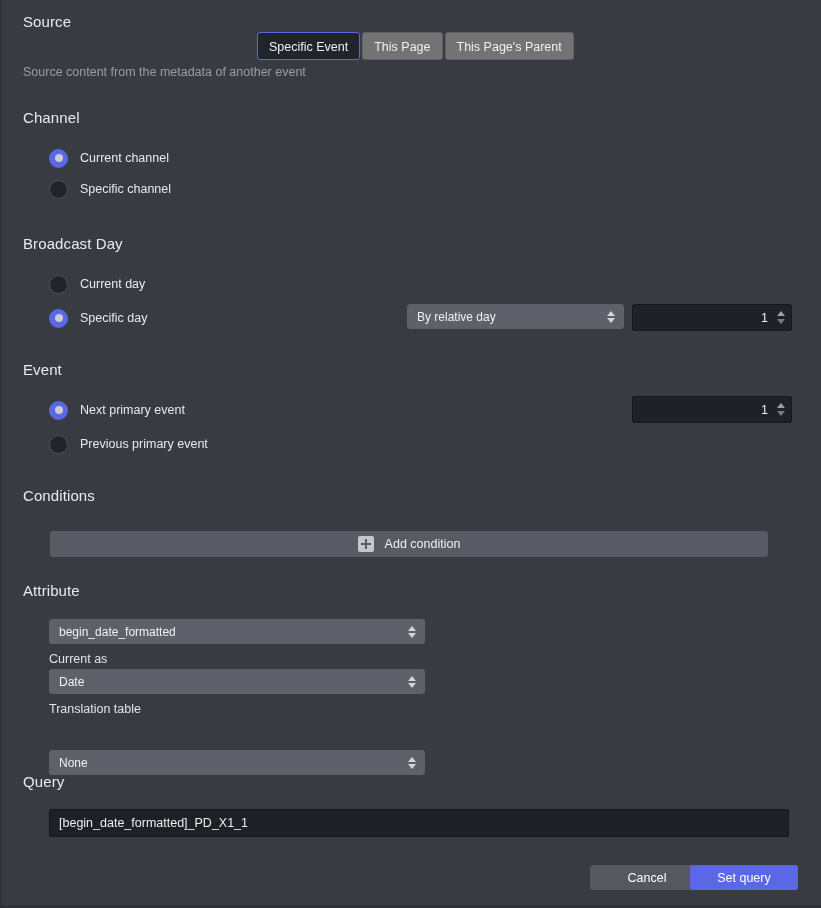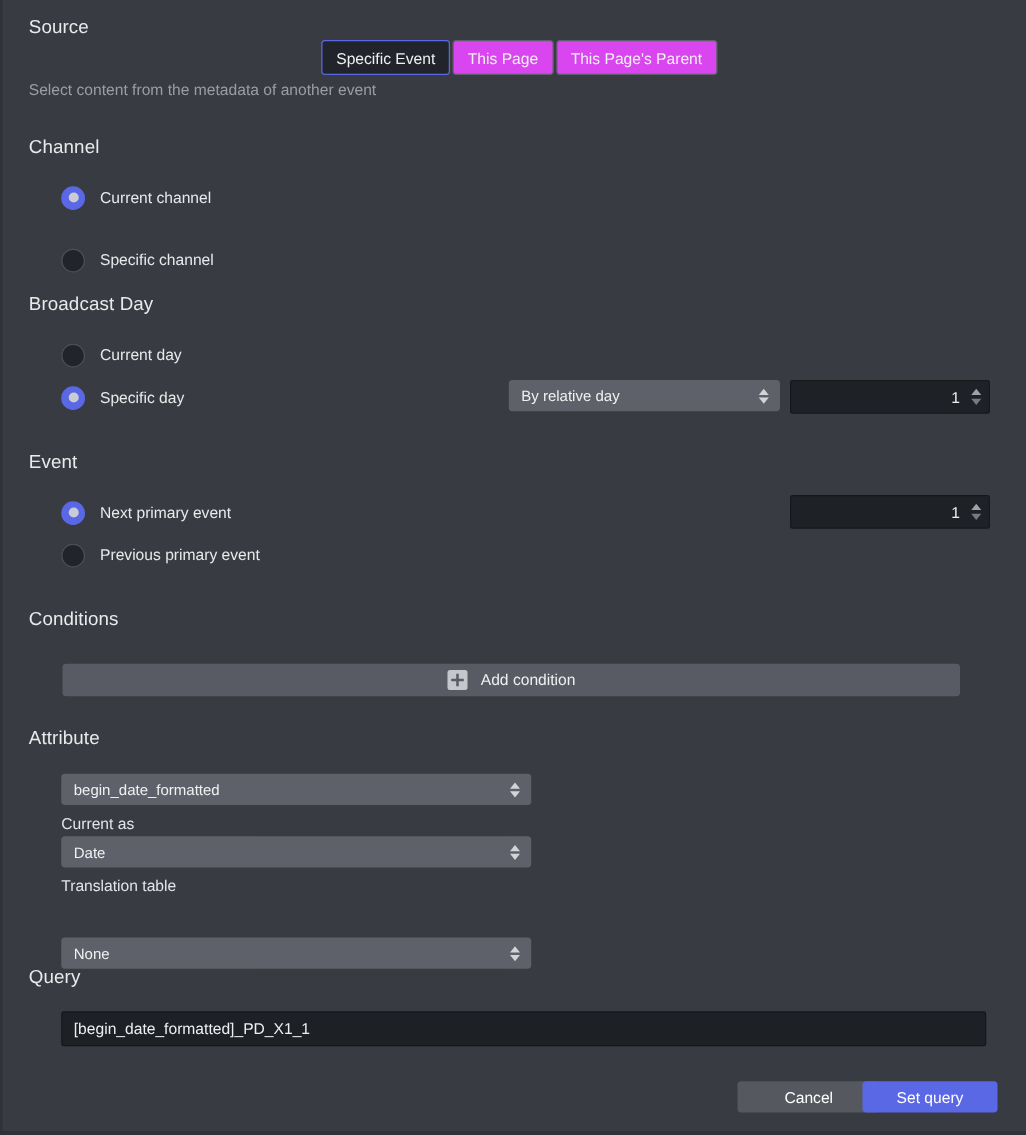--- a/index.html
+++ b/index.html
@@ -42,21 +42,21 @@
     top: 32px;
     display: flex;
     gap: 2px;
   }
   .seg-btn {
     height: 28px;
     line-height: 28px;
     padding: 0 11px;
     font-size: 12.5px;
     color: #f0f0f2;
-    background: #d946ef;
+    background: #737373;
     border: 1px solid #5e6169;
     border-radius: 3px;
     box-sizing: border-box;
     white-space: nowrap;
     cursor: default;
   }
   .seg-btn.active {
     background: #21242a;
     border: 1px solid #5b68e6;
   }
@@ -274,30 +274,30 @@
 <div class="page">
 
   <div class="section-title src-head">Source</div>
 
   <div class="seg">
     <div class="seg-btn active">Specific Event</div>
     <div class="seg-btn">This Page</div>
     <div class="seg-btn">This Page's Parent</div>
   </div>
 
-  <div class="subtitle">Select content from the metadata of another event</div>
+  <div class="subtitle">Source content from the metadata of another event</div>
 
   <div class="section-title" style="position:absolute;left:21px;top:109px;">Channel</div>
 
   <div class="radio-row" style="left:47px;top:148px;">
     <span class="radio on"></span>
     <span class="radio-label">Current channel</span>
   </div>
 
-  <div class="radio-row" style="left:47px;top:198px;align-items:center;">
+  <div class="radio-row" style="left:47px;top:179px;align-items:center;">
     <span class="radio"></span>
     <span class="radio-label">Specific channel</span>
   </div>
 
   <div class="section-title" style="position:absolute;left:21px;top:235px;">Broadcast Day</div>
 
   <div class="radio-row" style="left:47px;top:274px;">
     <span class="radio"></span>
     <span class="radio-label">Current day</span>
   </div>

